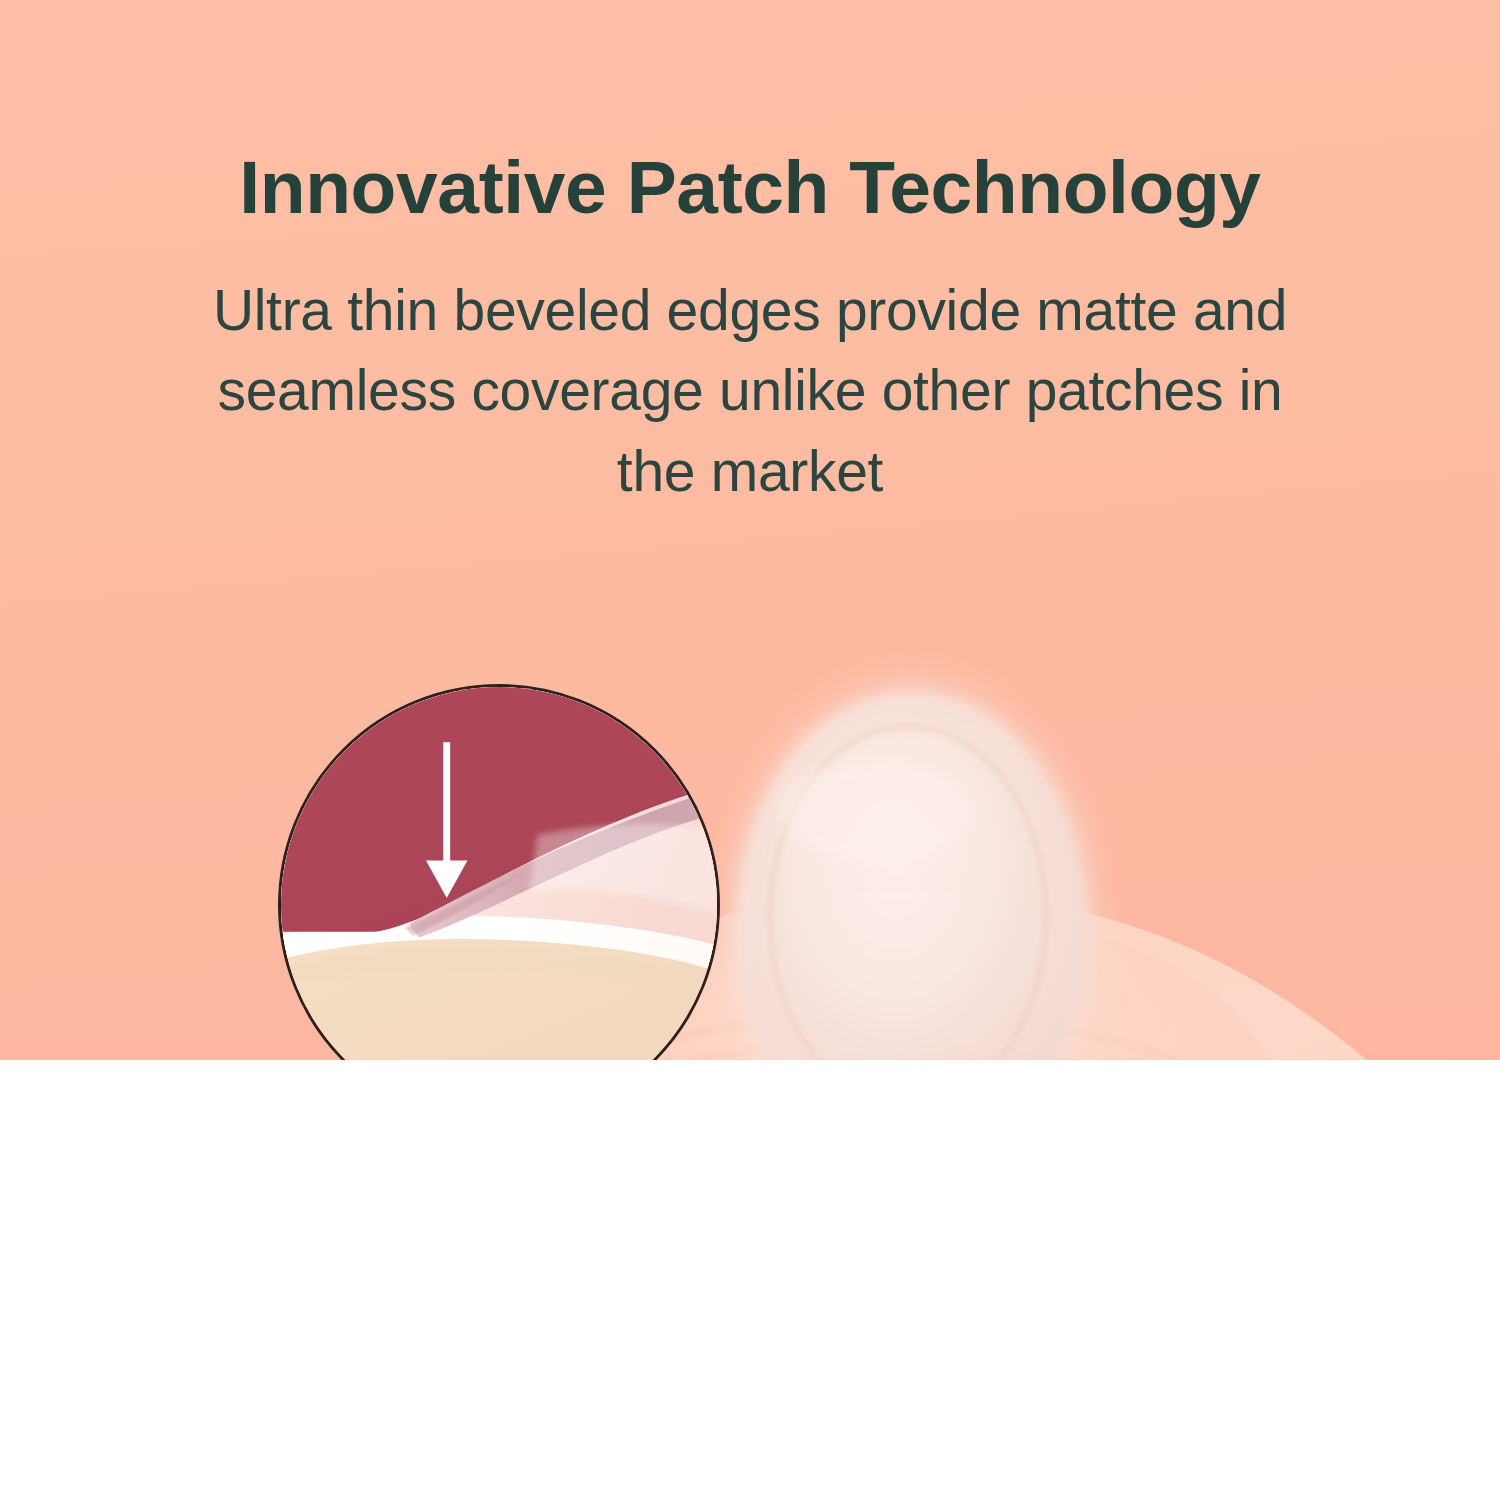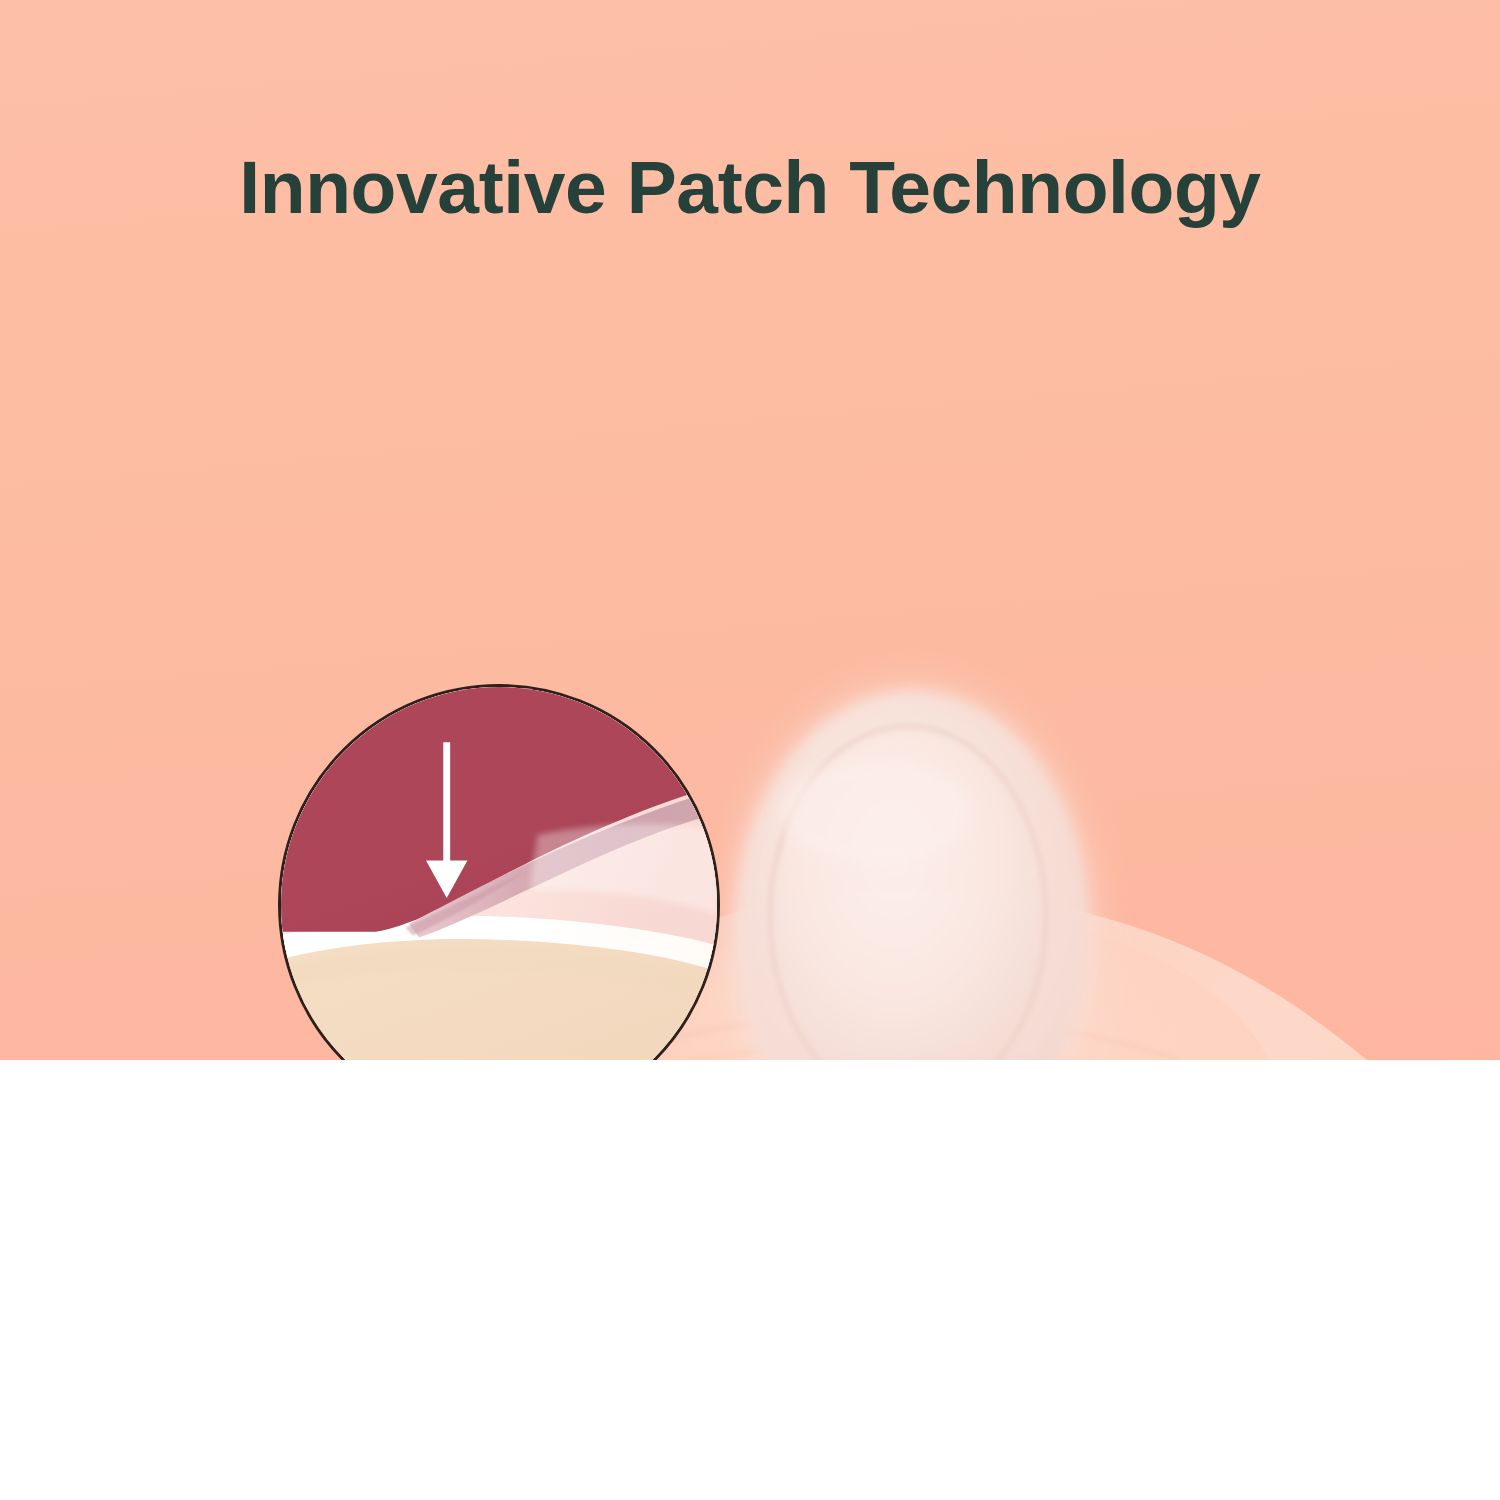--- a/index.html
+++ b/index.html
@@ -281,15 +281,16 @@
 
       <g>
         <line x1="168" y1="56" x2="168" y2="186" stroke="#ffffff" stroke-width="7" stroke-linecap="butt"></line>
         <polygon points="147,176 189,176 168,214" fill="#ffffff"></polygon>
       </g>
     </svg>
   </div>
 
   <div id="text-block">
     <h1 id="page-title">Innovative Patch Technology</h1>
+    <p id="page-subtitle">Ultra thin beveled edges provide matte and seamless coverage unlike other patches in the market</p>
   </div>
 
 </div>
 
 </body></html>

